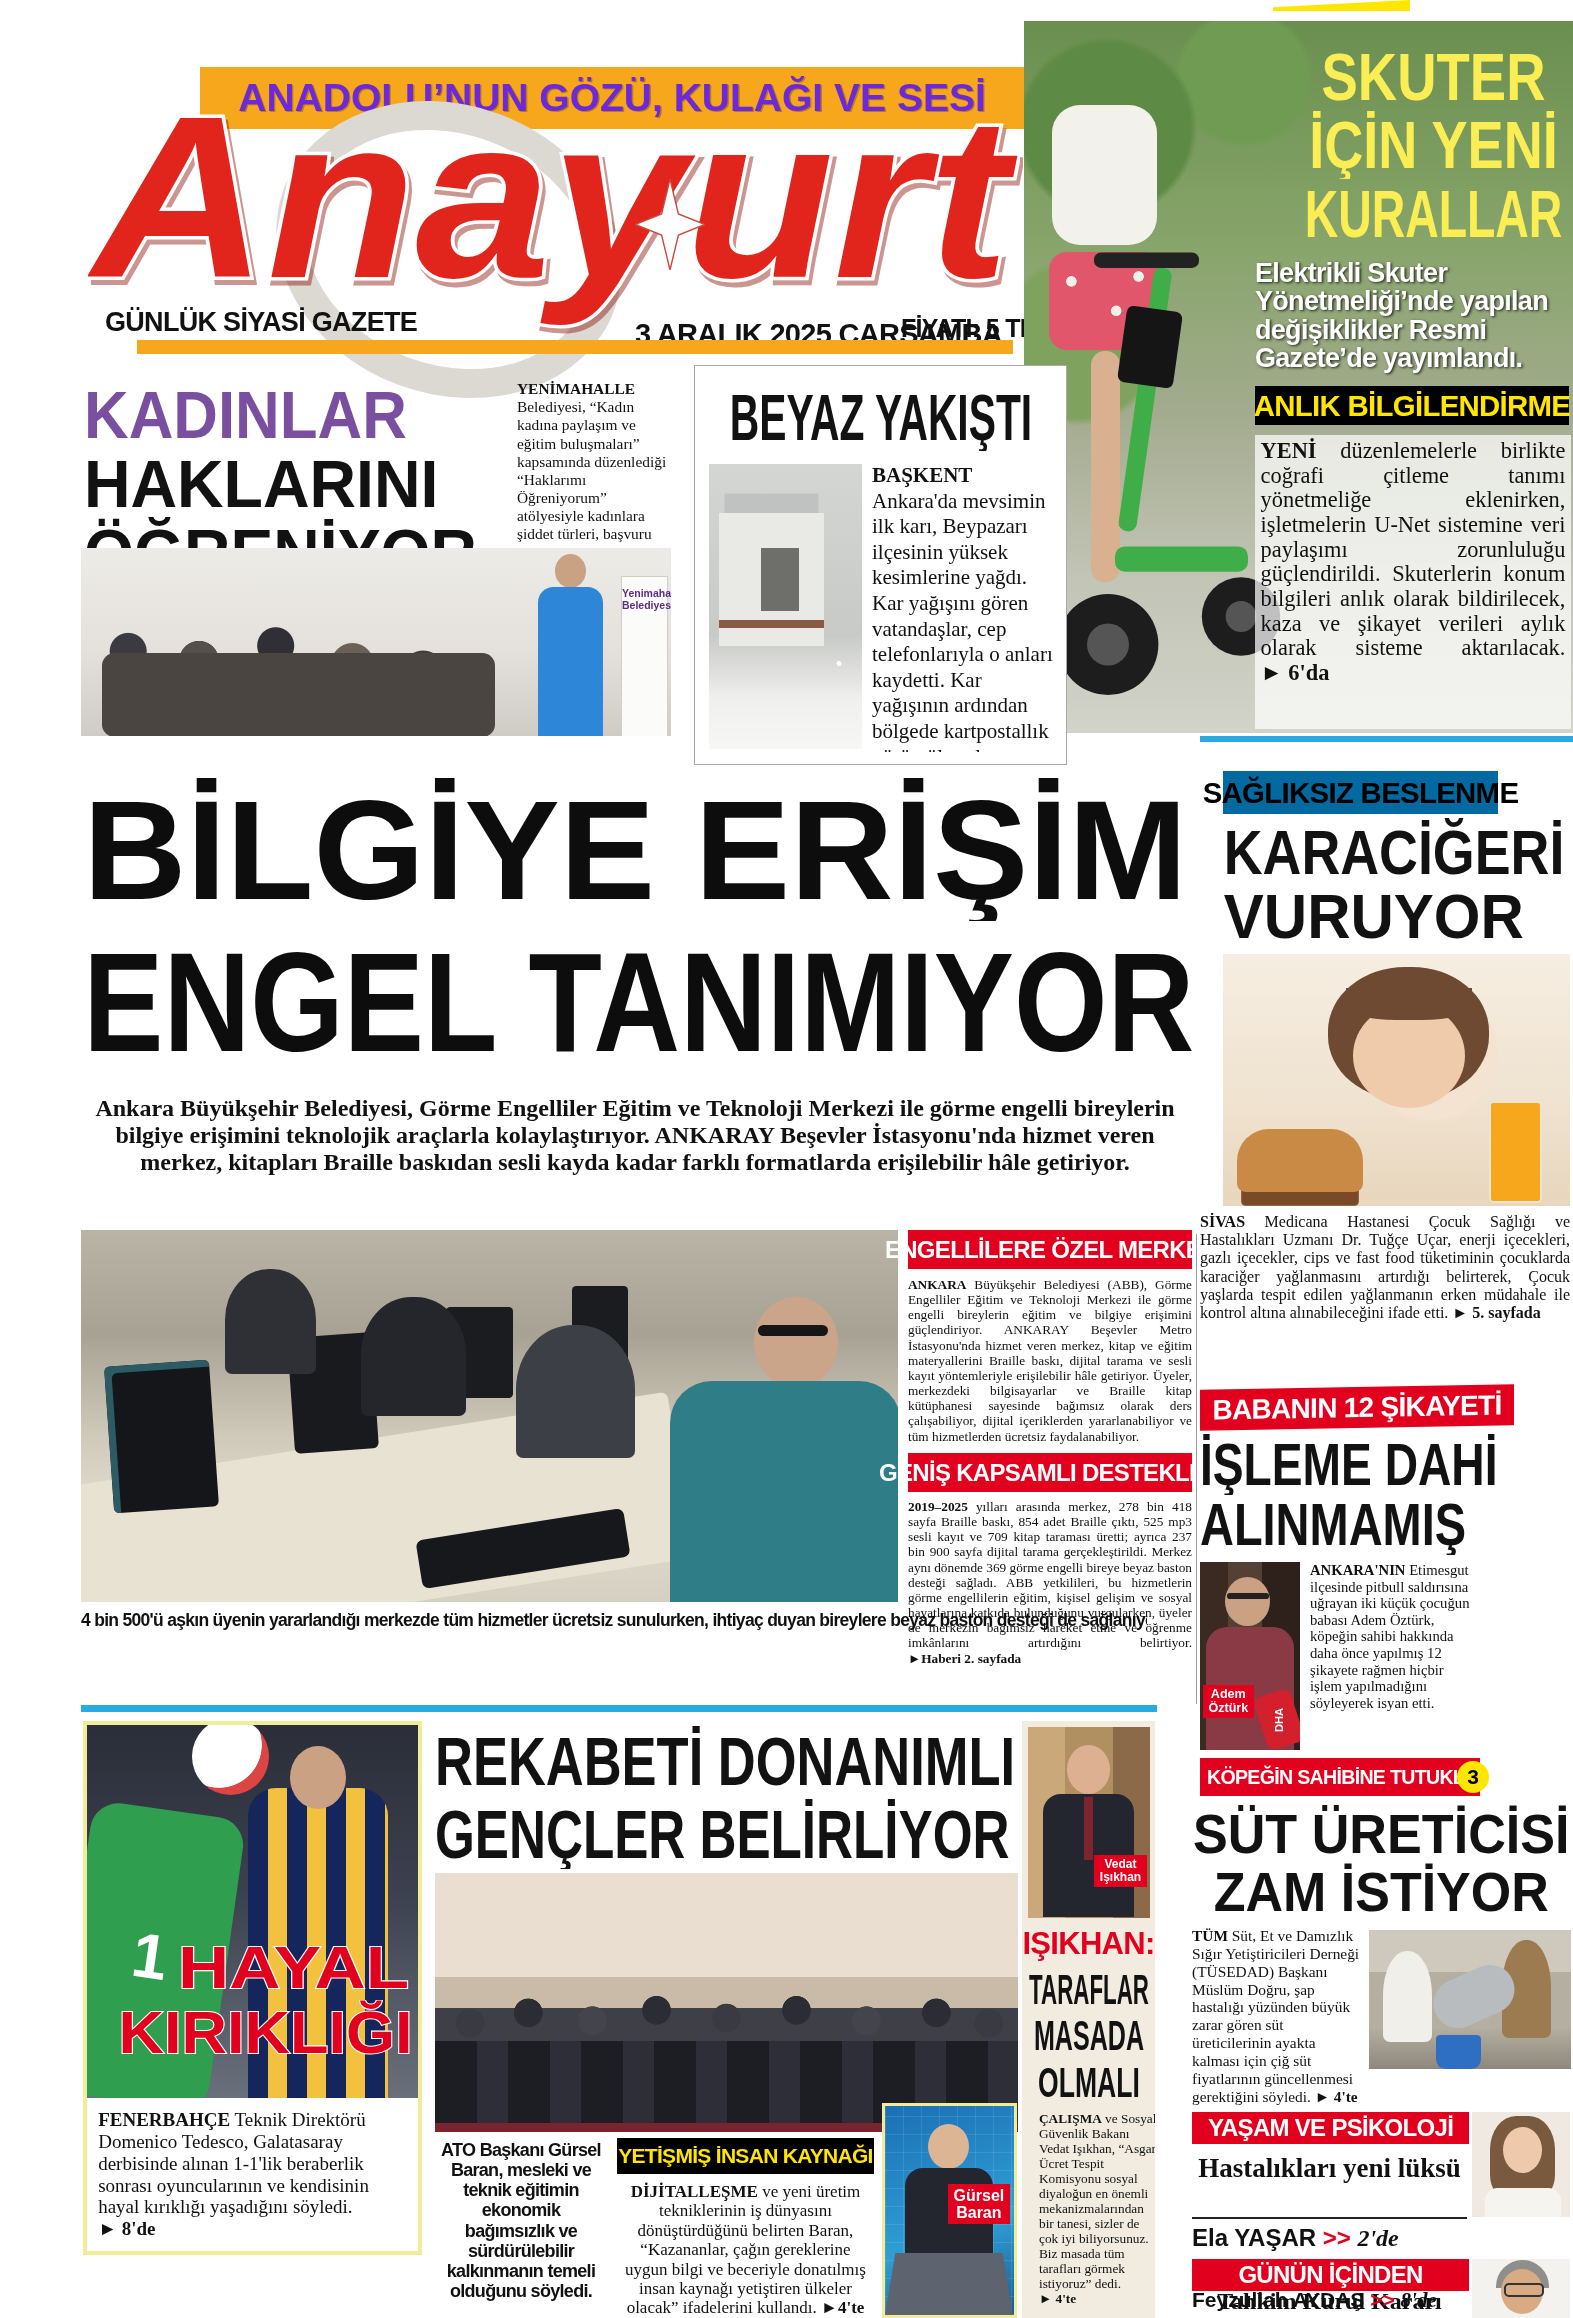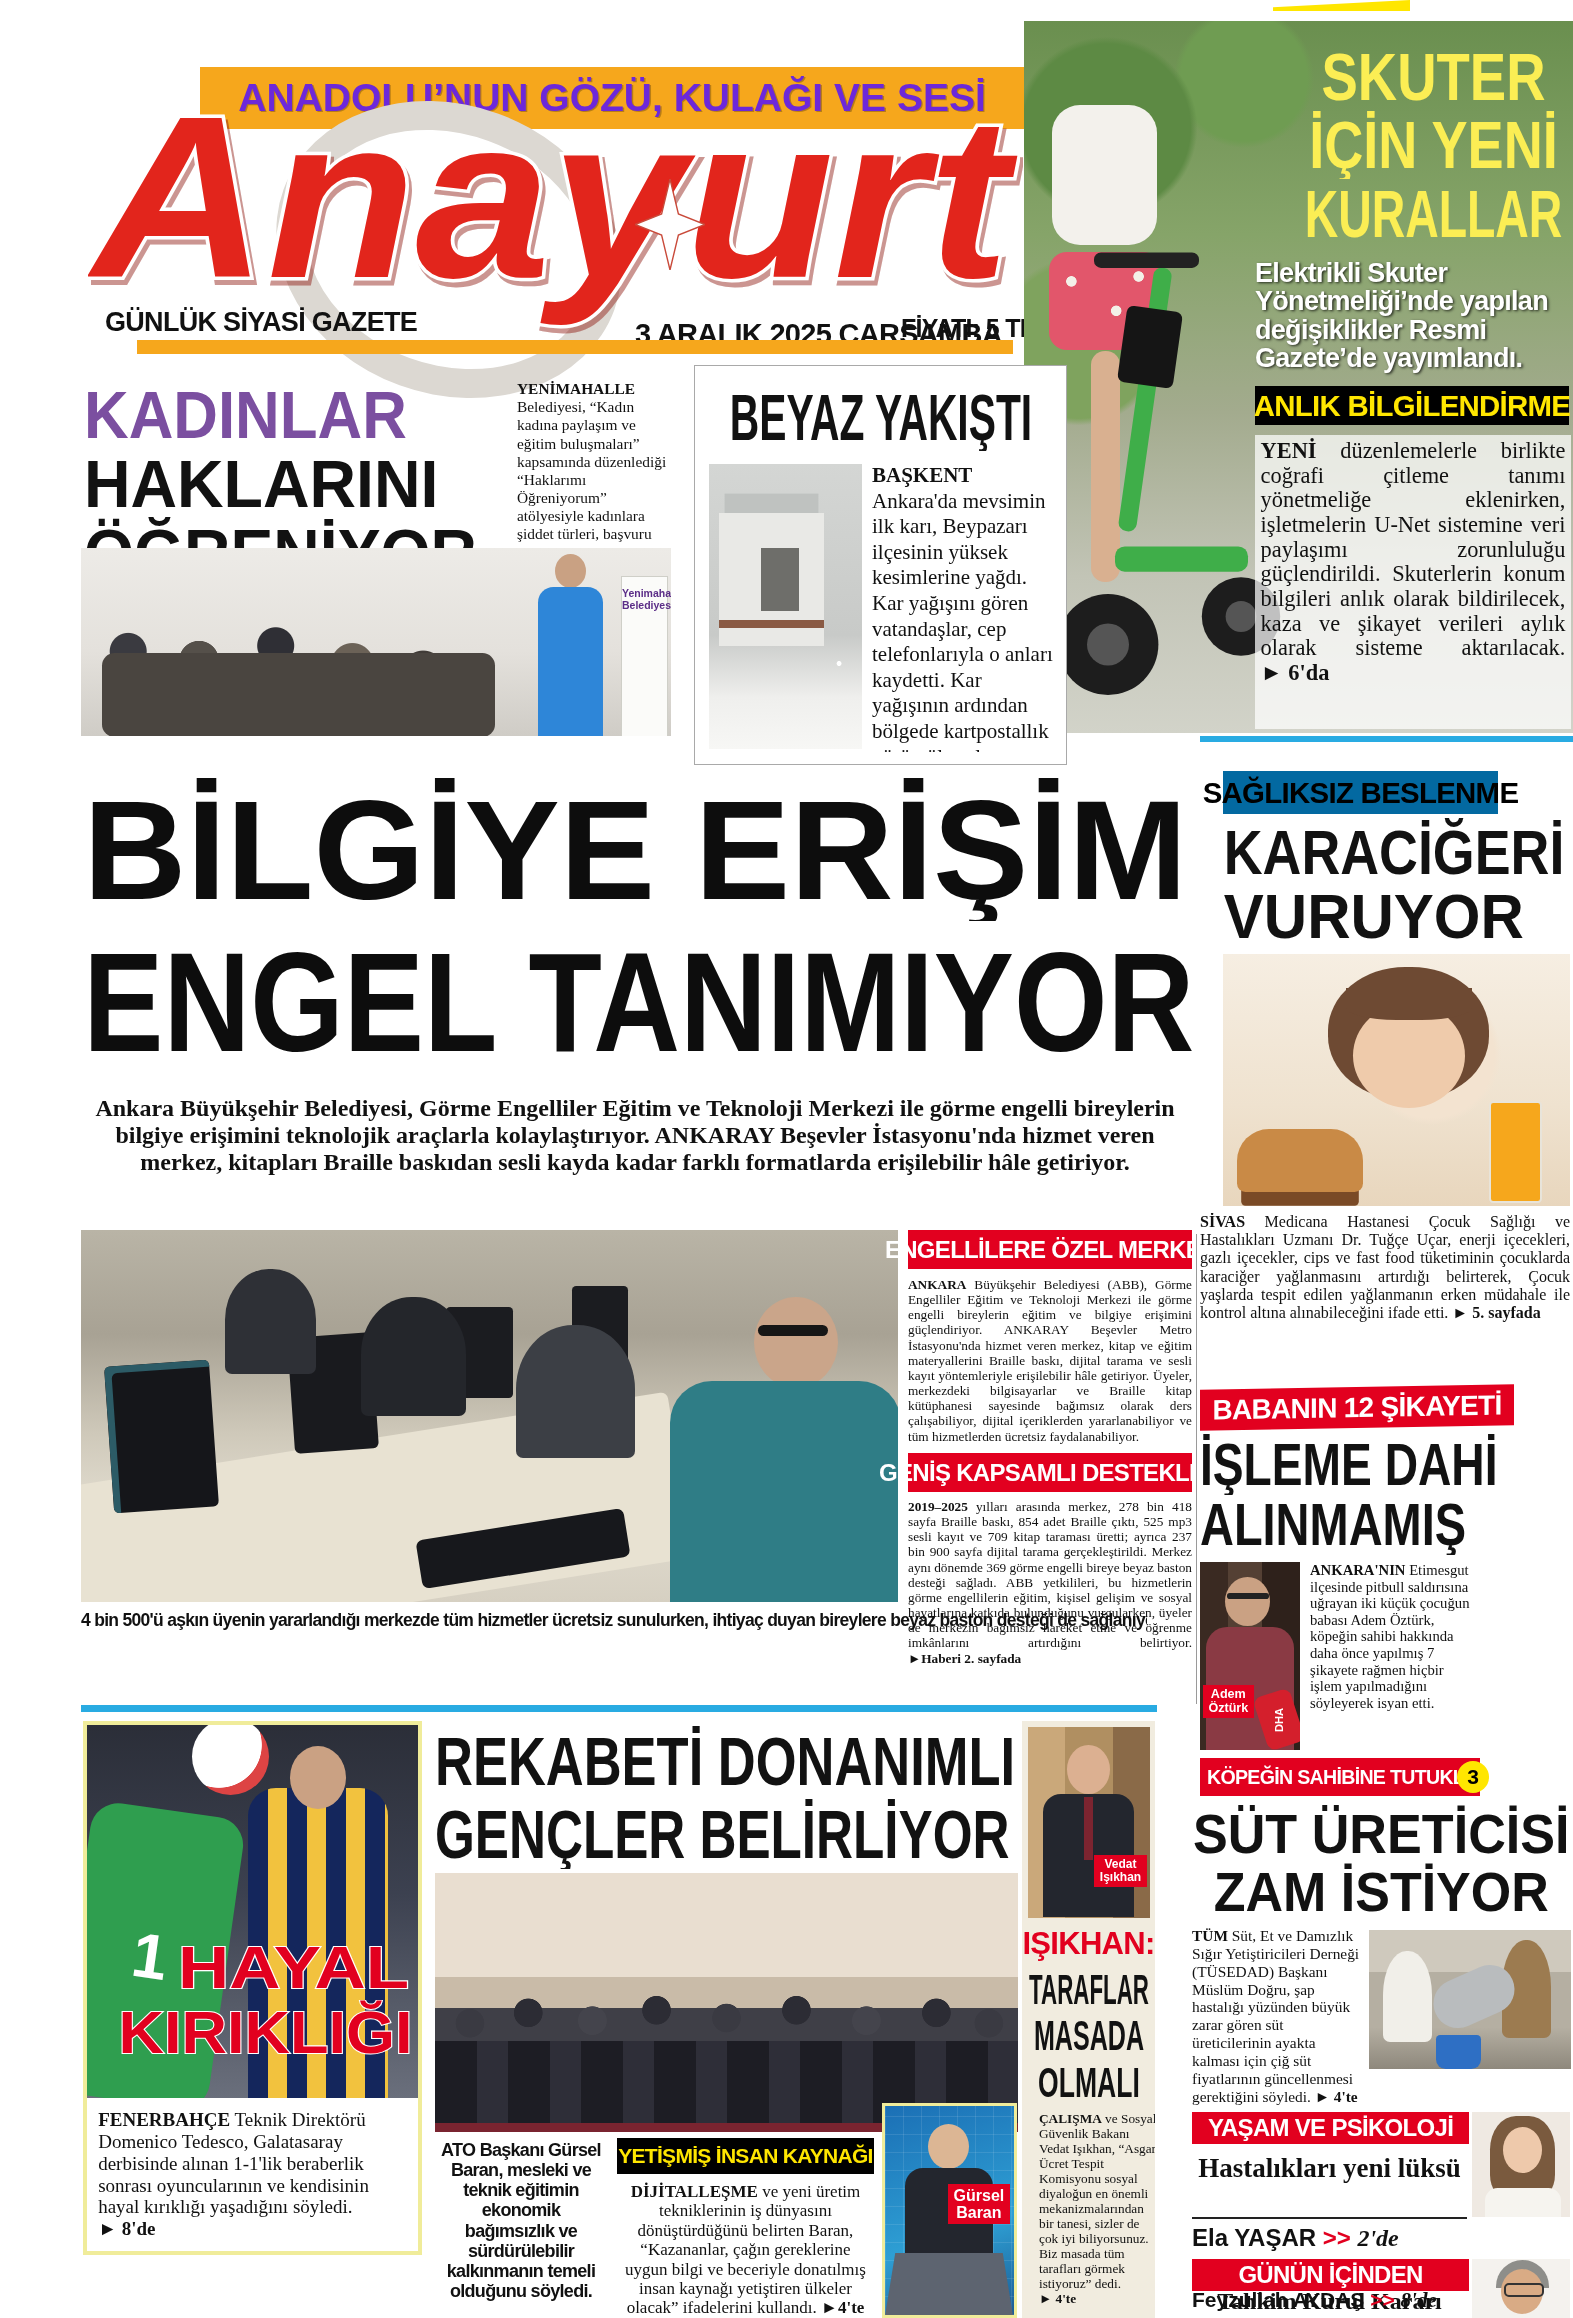--- a/index.html
+++ b/index.html
@@ -234,21 +234,21 @@
     <div class="chip" style="left:2.8px;bottom:32px;font-size:12.6px;">
       <div>Adem</div>
       <div>Öztürk</div>
     </div>
     <div class="abs" style="left:60px;top:130px;width:38px;height:55px;background:#d41f2c;border-radius:8.4px;transform:rotate(-18deg);
                 display:flex;align-items:center;justify-content:center;">
       <span class="sans" style="color:#fff;font-size:11.2px;transform:rotate(-72deg);">DHA</span>
     </div>
   </div>
   <div class="bodytxt" style="left:1310px;top:1562px;width:167px;height:189px;font-size:14.7px;line-height:1.13;text-align:left;">
-    <b>ANKARA'NIN</b><span> Etimesgut ilçesinde pitbull saldırısına uğrayan iki küçük çocuğun babası Adem Öztürk, köpeğin sahibi hakkında daha önce yapılmış 7 şikayete rağmen hiçbir işlem yapılmadığını söyleyerek isyan etti.</span>
+    <b>ANKARA'NIN</b><span> Etimesgut ilçesinde pitbull saldırısına uğrayan iki küçük çocuğun babası Adem Öztürk, köpeğin sahibi hakkında daha önce yapılmış 12 şikayete rağmen hiçbir işlem yapılmadığını söyleyerek isyan etti.</span>
   </div>
   <div class="ban" style="left:1200px;top:1758px;width:280px;height:38px;background:#e2001f;justify-content:flex-start;padding-left:7px;box-sizing:border-box;">
     <span style="color:#fff;font-size:19.6px;">KÖPEĞİN SAHİBİNE TUTUKLAMA</span>
   </div>
   <div class="numcirc" style="left:1457px;top:1761px;width:32px;height:32px;font-size:21px;">
     <span>3</span>
   </div>
 
   <svg class="hl" style="left:1192px;top:1803px;" width="382" height="60" viewBox="0 0 545 86">
     <text x="0" y="72" font-size="80" fill="#121212" textLength="540" lengthAdjust="spacingAndGlyphs">SÜT ÜRETİCİSİ</text>

